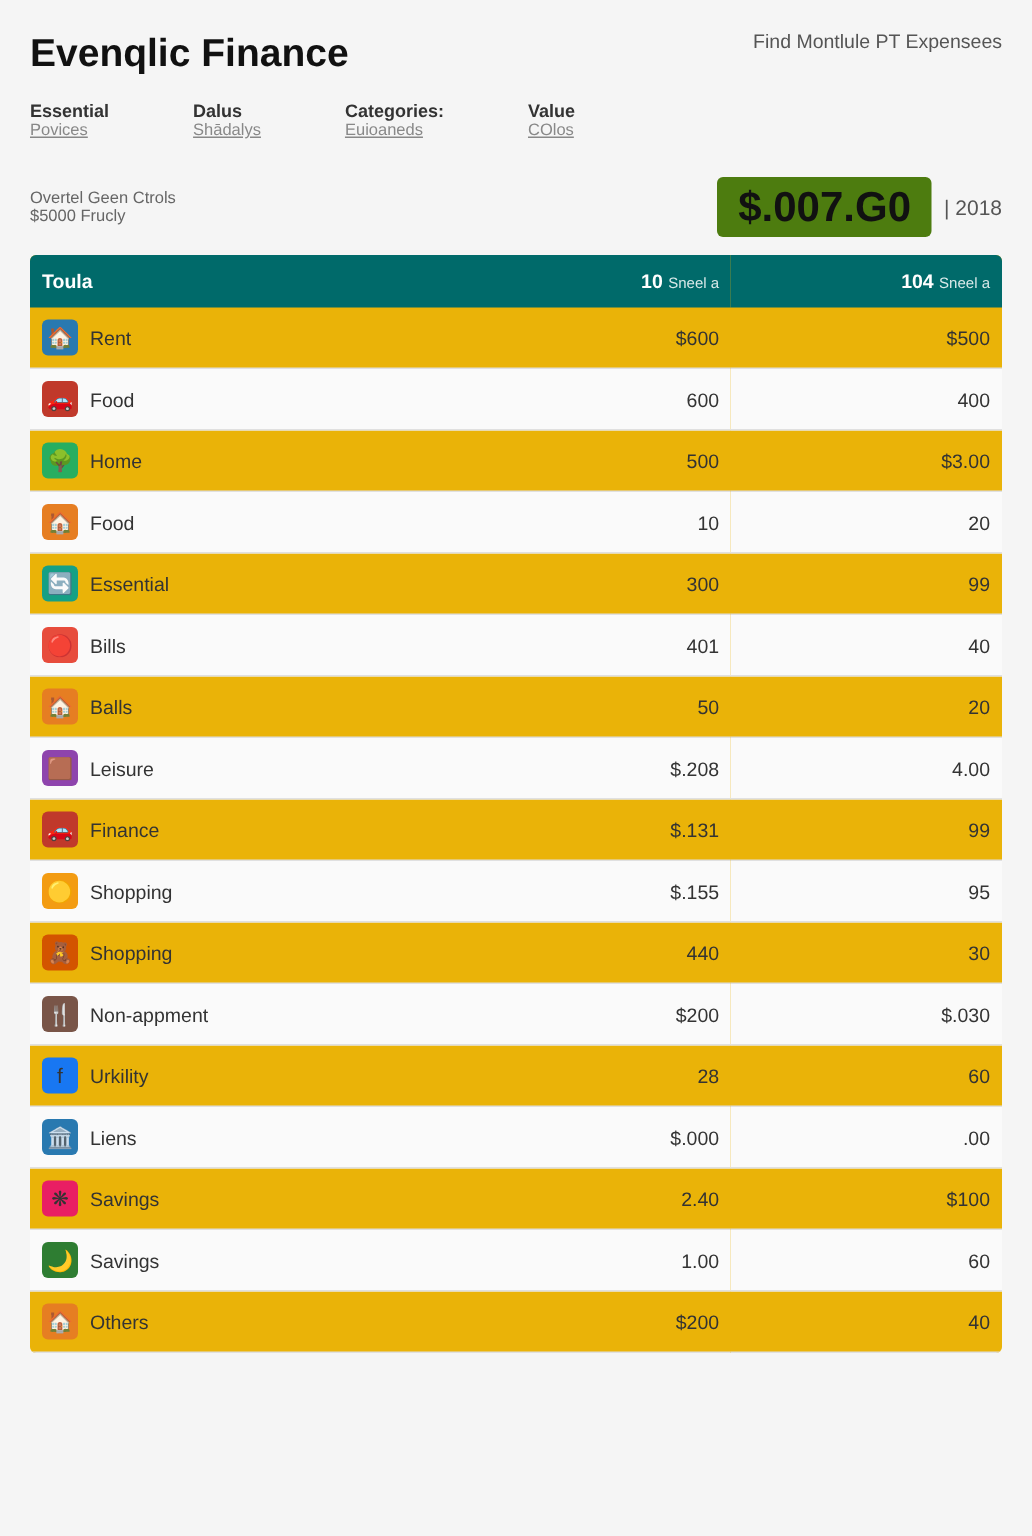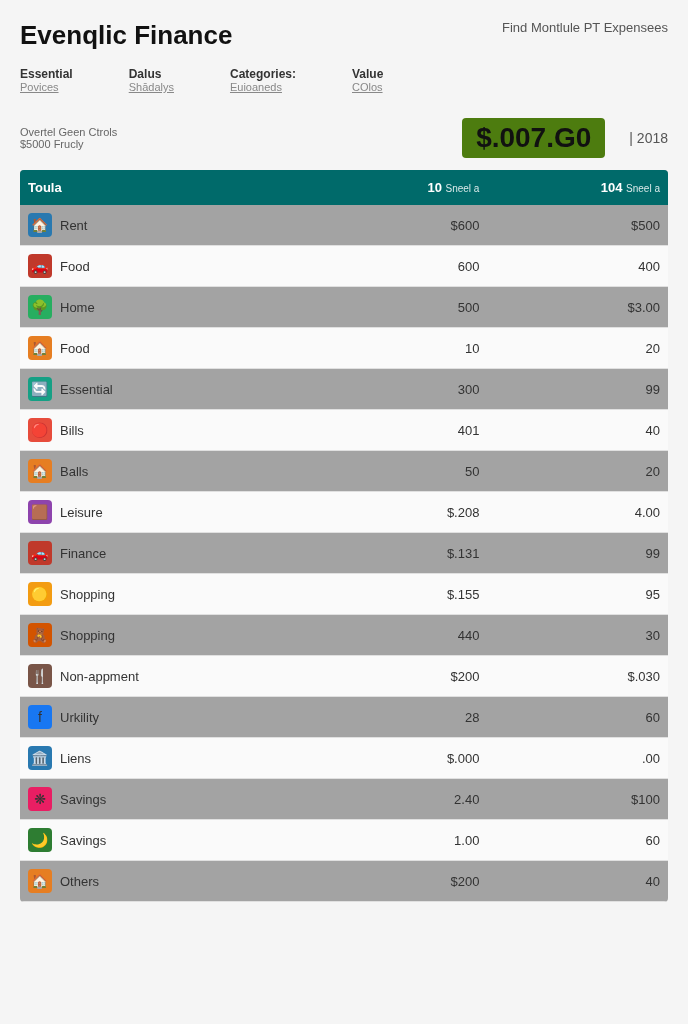--- a/index.html
+++ b/index.html
@@ -50,26 +50,26 @@
       font-size: 28px;
       font-weight: bold;
       color: #111;
       background: #4d7c0f;
       padding: 4px 14px;
       border-radius: 4px;
     }
     .summary-year {
       font-size: 14px;
       color: #555;
-      margin-left: 24px;
+      margin-left: 8px;
     }
     table {
       width: 100%;
       border-collapse: collapse;
-      background: #a3a3a3;
+      background: #eab308;
       border-radius: 4px;
       overflow: hidden;
     }
     thead tr {
       background: #006a6a;
       color: #fff;
     }
     thead th {
       padding: 10px 8px;
       font-size: 13px;

